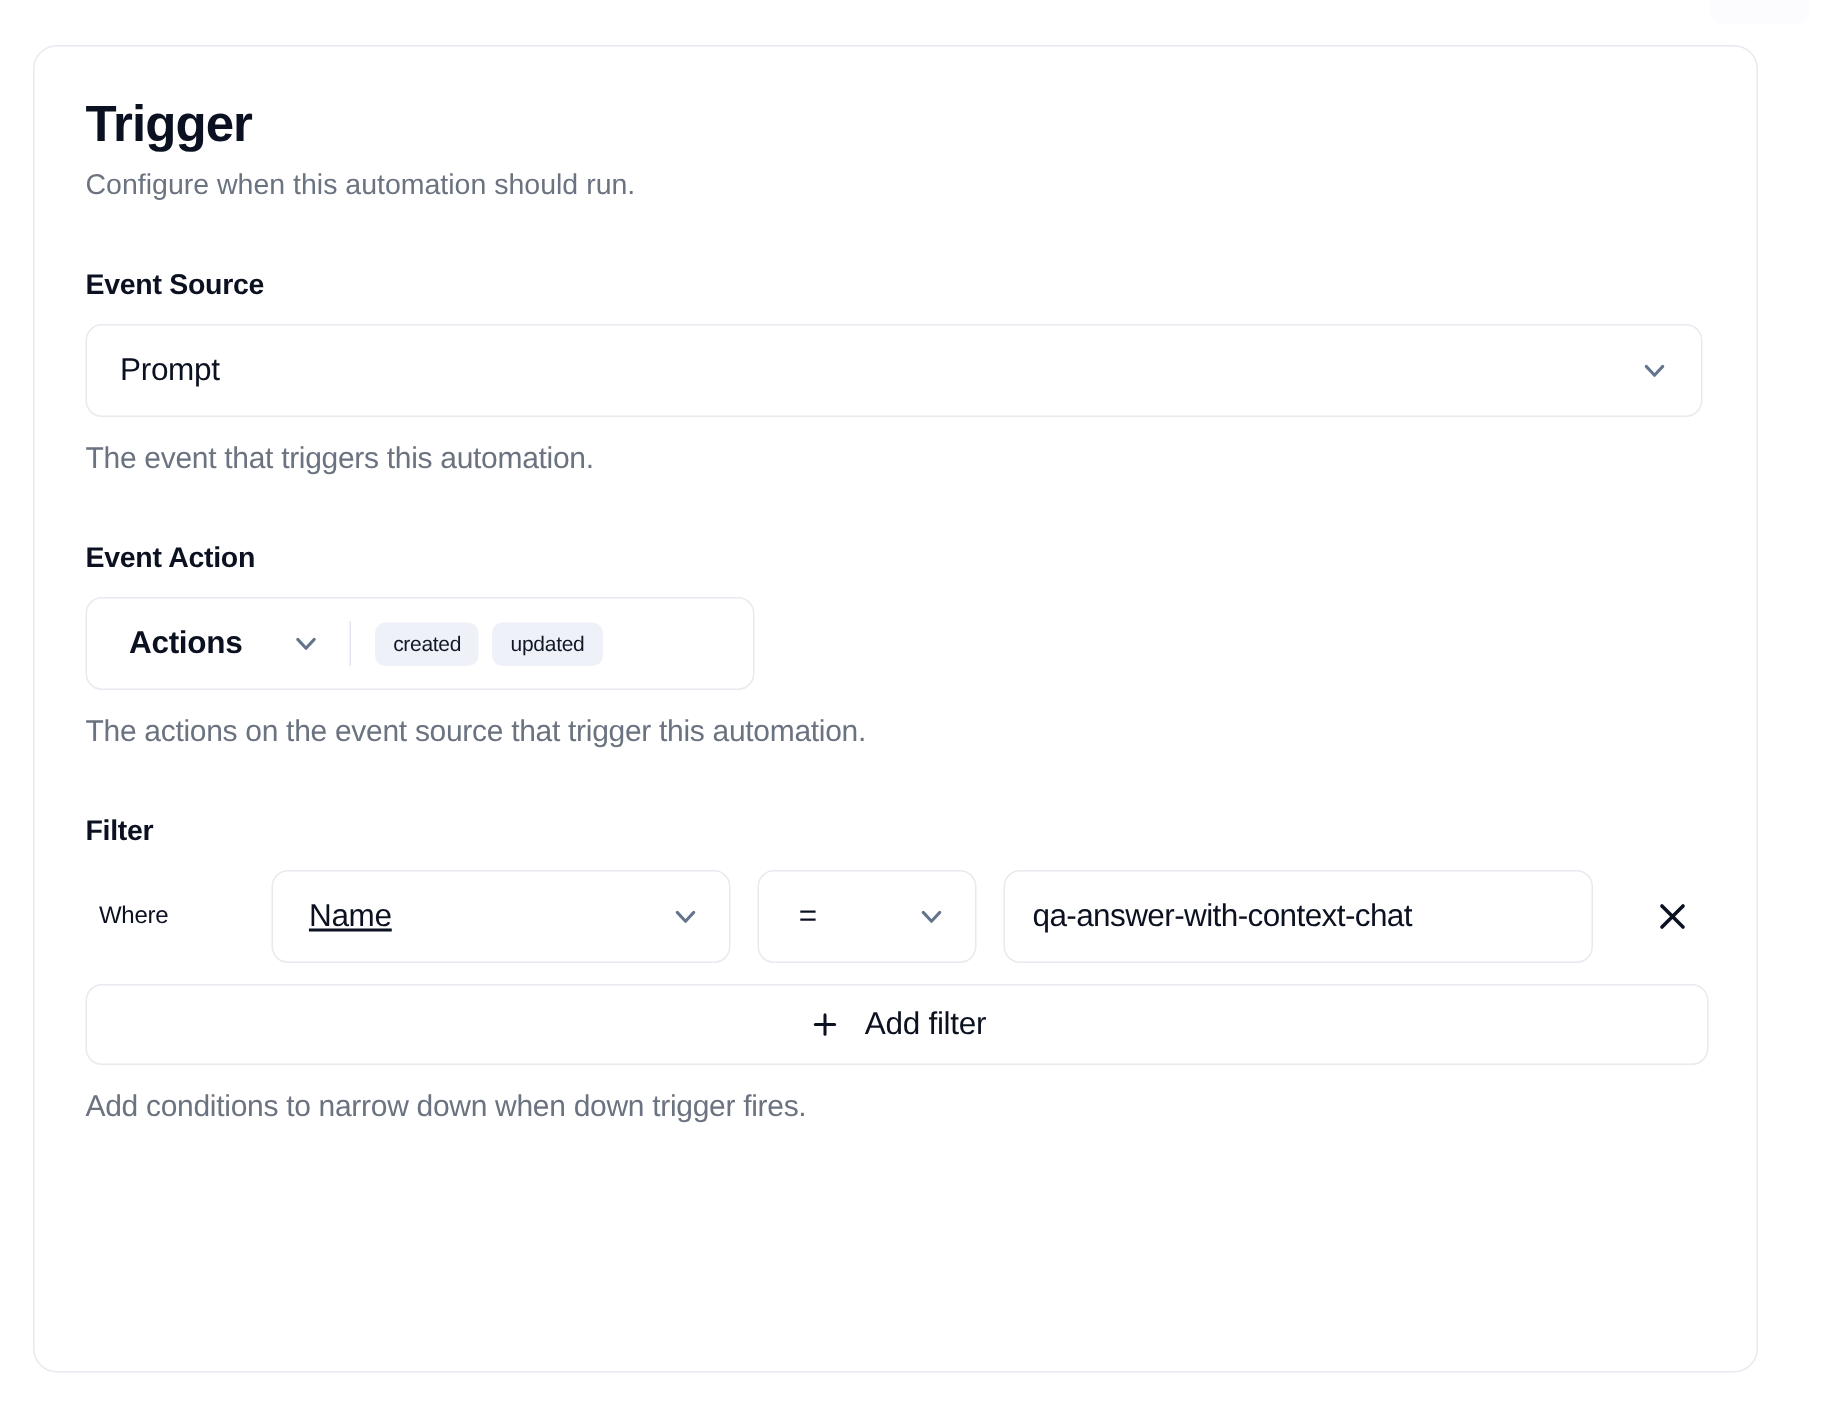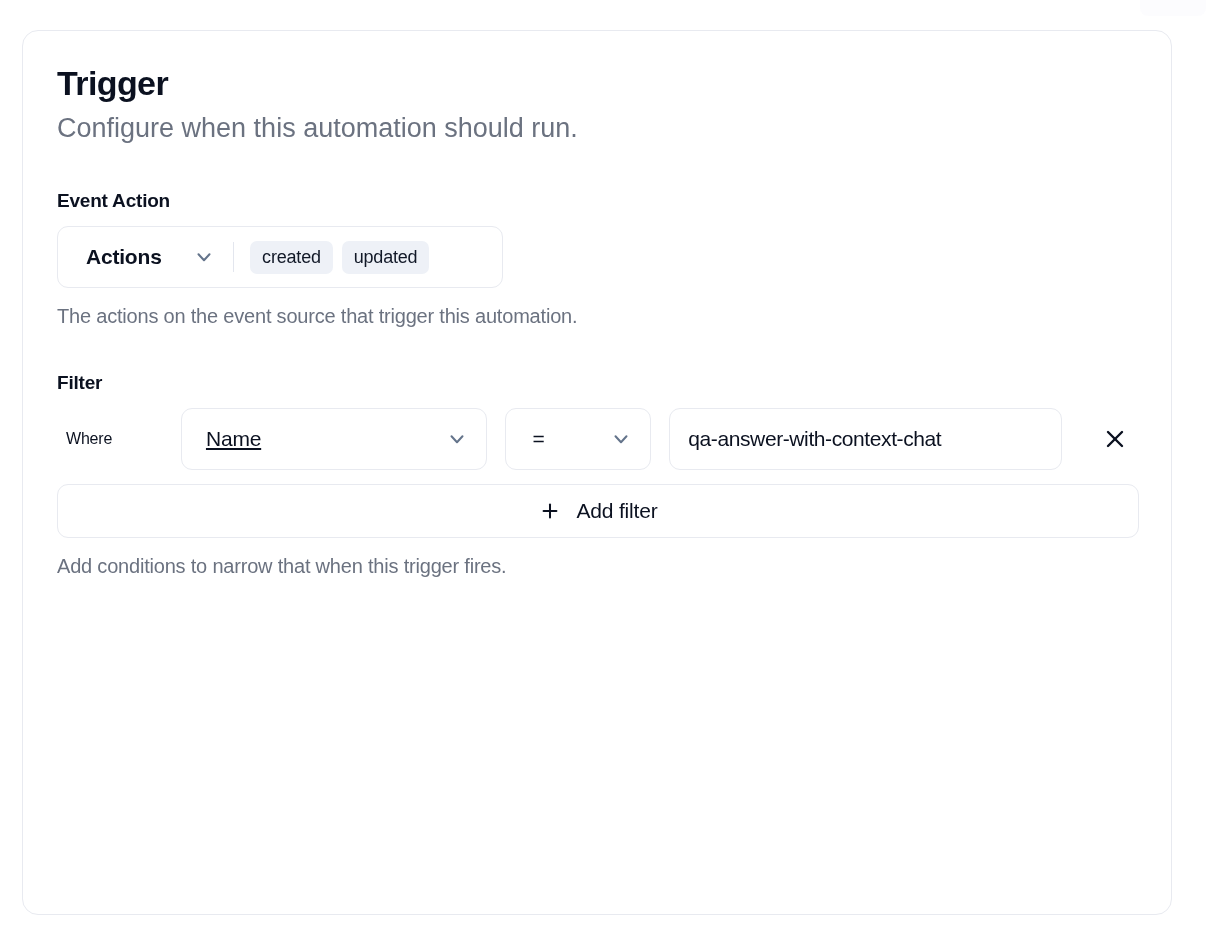--- a/index.html
+++ b/index.html
@@ -50,21 +50,21 @@
 
   .card-title {
     font-size: 34px;
     line-height: 1.1;
     font-weight: 700;
     letter-spacing: -0.6px;
     color: #0b1120;
     margin: 0 0 10px 0;
   }
   .card-subtitle {
-    font-size: 27px;
+    font-size: 19px;
     line-height: 1.25;
     font-weight: 400;
     color: #6b7280;
     margin: 0;
   }
 
   .field {
     margin-top: 44px;
   }
   .field-label {
@@ -143,21 +143,21 @@
   .ms-chips {
     display: flex;
     align-items: center;
     gap: 9px;
     margin-left: 16px;
   }
   .chip {
     background: #eef1f7;
     border-radius: 7px;
     padding: 7px 12px 8px 12px;
-    font-size: 18px;
+    font-size: 14px;
     color: #111827;
     letter-spacing: -0.2px;
     line-height: 1;
     cursor: pointer;
     text-align: right;
   }
 
   
   .filter-row {
     display: flex;
@@ -254,20 +254,34 @@
 
 <div class="page">
 
   <div class="top-right-ghost"></div>
 
   <section class="card">
 
     <h1 class="card-title">Trigger</h1>
     <p class="card-subtitle">Configure when this automation should run.</p>
 
+    <div class="field">
+      <div class="field-label">Event Source</div>
+
+      <div class="control select-full">
+        <span class="select-value">Prompt</span>
+        <span>
+          <svg class="chev" viewBox="0 0 24 24" fill="none" stroke="currentColor" stroke-width="2.2" stroke-linecap="round" stroke-linejoin="round">
+              <polyline points="6 9 12 15.5 18 9"></polyline>
+            </svg>
+        </span>
+      </div>
+
+      <div class="field-help">The event that triggers this automation.</div>
+    </div>
 
     <div class="field">
       <div class="field-label">Event Action</div>
 
       <div class="control multiselect">
         <div class="ms-trigger">
           <span class="ms-trigger-label">Actions</span>
           <span>
             <svg class="chev" viewBox="0 0 24 24" fill="none" stroke="currentColor" stroke-width="2.2" stroke-linecap="round" stroke-linejoin="round">
                 <polyline points="6 9 12 15.5 18 9"></polyline>
@@ -323,17 +337,17 @@
       <button class="add-filter">
         <span>
           <svg class="plus-icon" viewBox="0 0 24 24" fill="none" stroke="currentColor" stroke-width="2.2" stroke-linecap="round">
               <line x1="12" y1="5" x2="12" y2="19"></line>
               <line x1="5" y1="12" x2="19" y2="12"></line>
             </svg>
         </span>
         <span class="add-filter-label">Add filter</span>
       </button>
 
-      <div class="field-help">Add conditions to narrow that when this trigger fires.</div>
+      <div class="field-help">Add conditions to narrow down when down trigger fires.</div>
     </div>
 
   </section>
 </div>
 
 </body></html>

